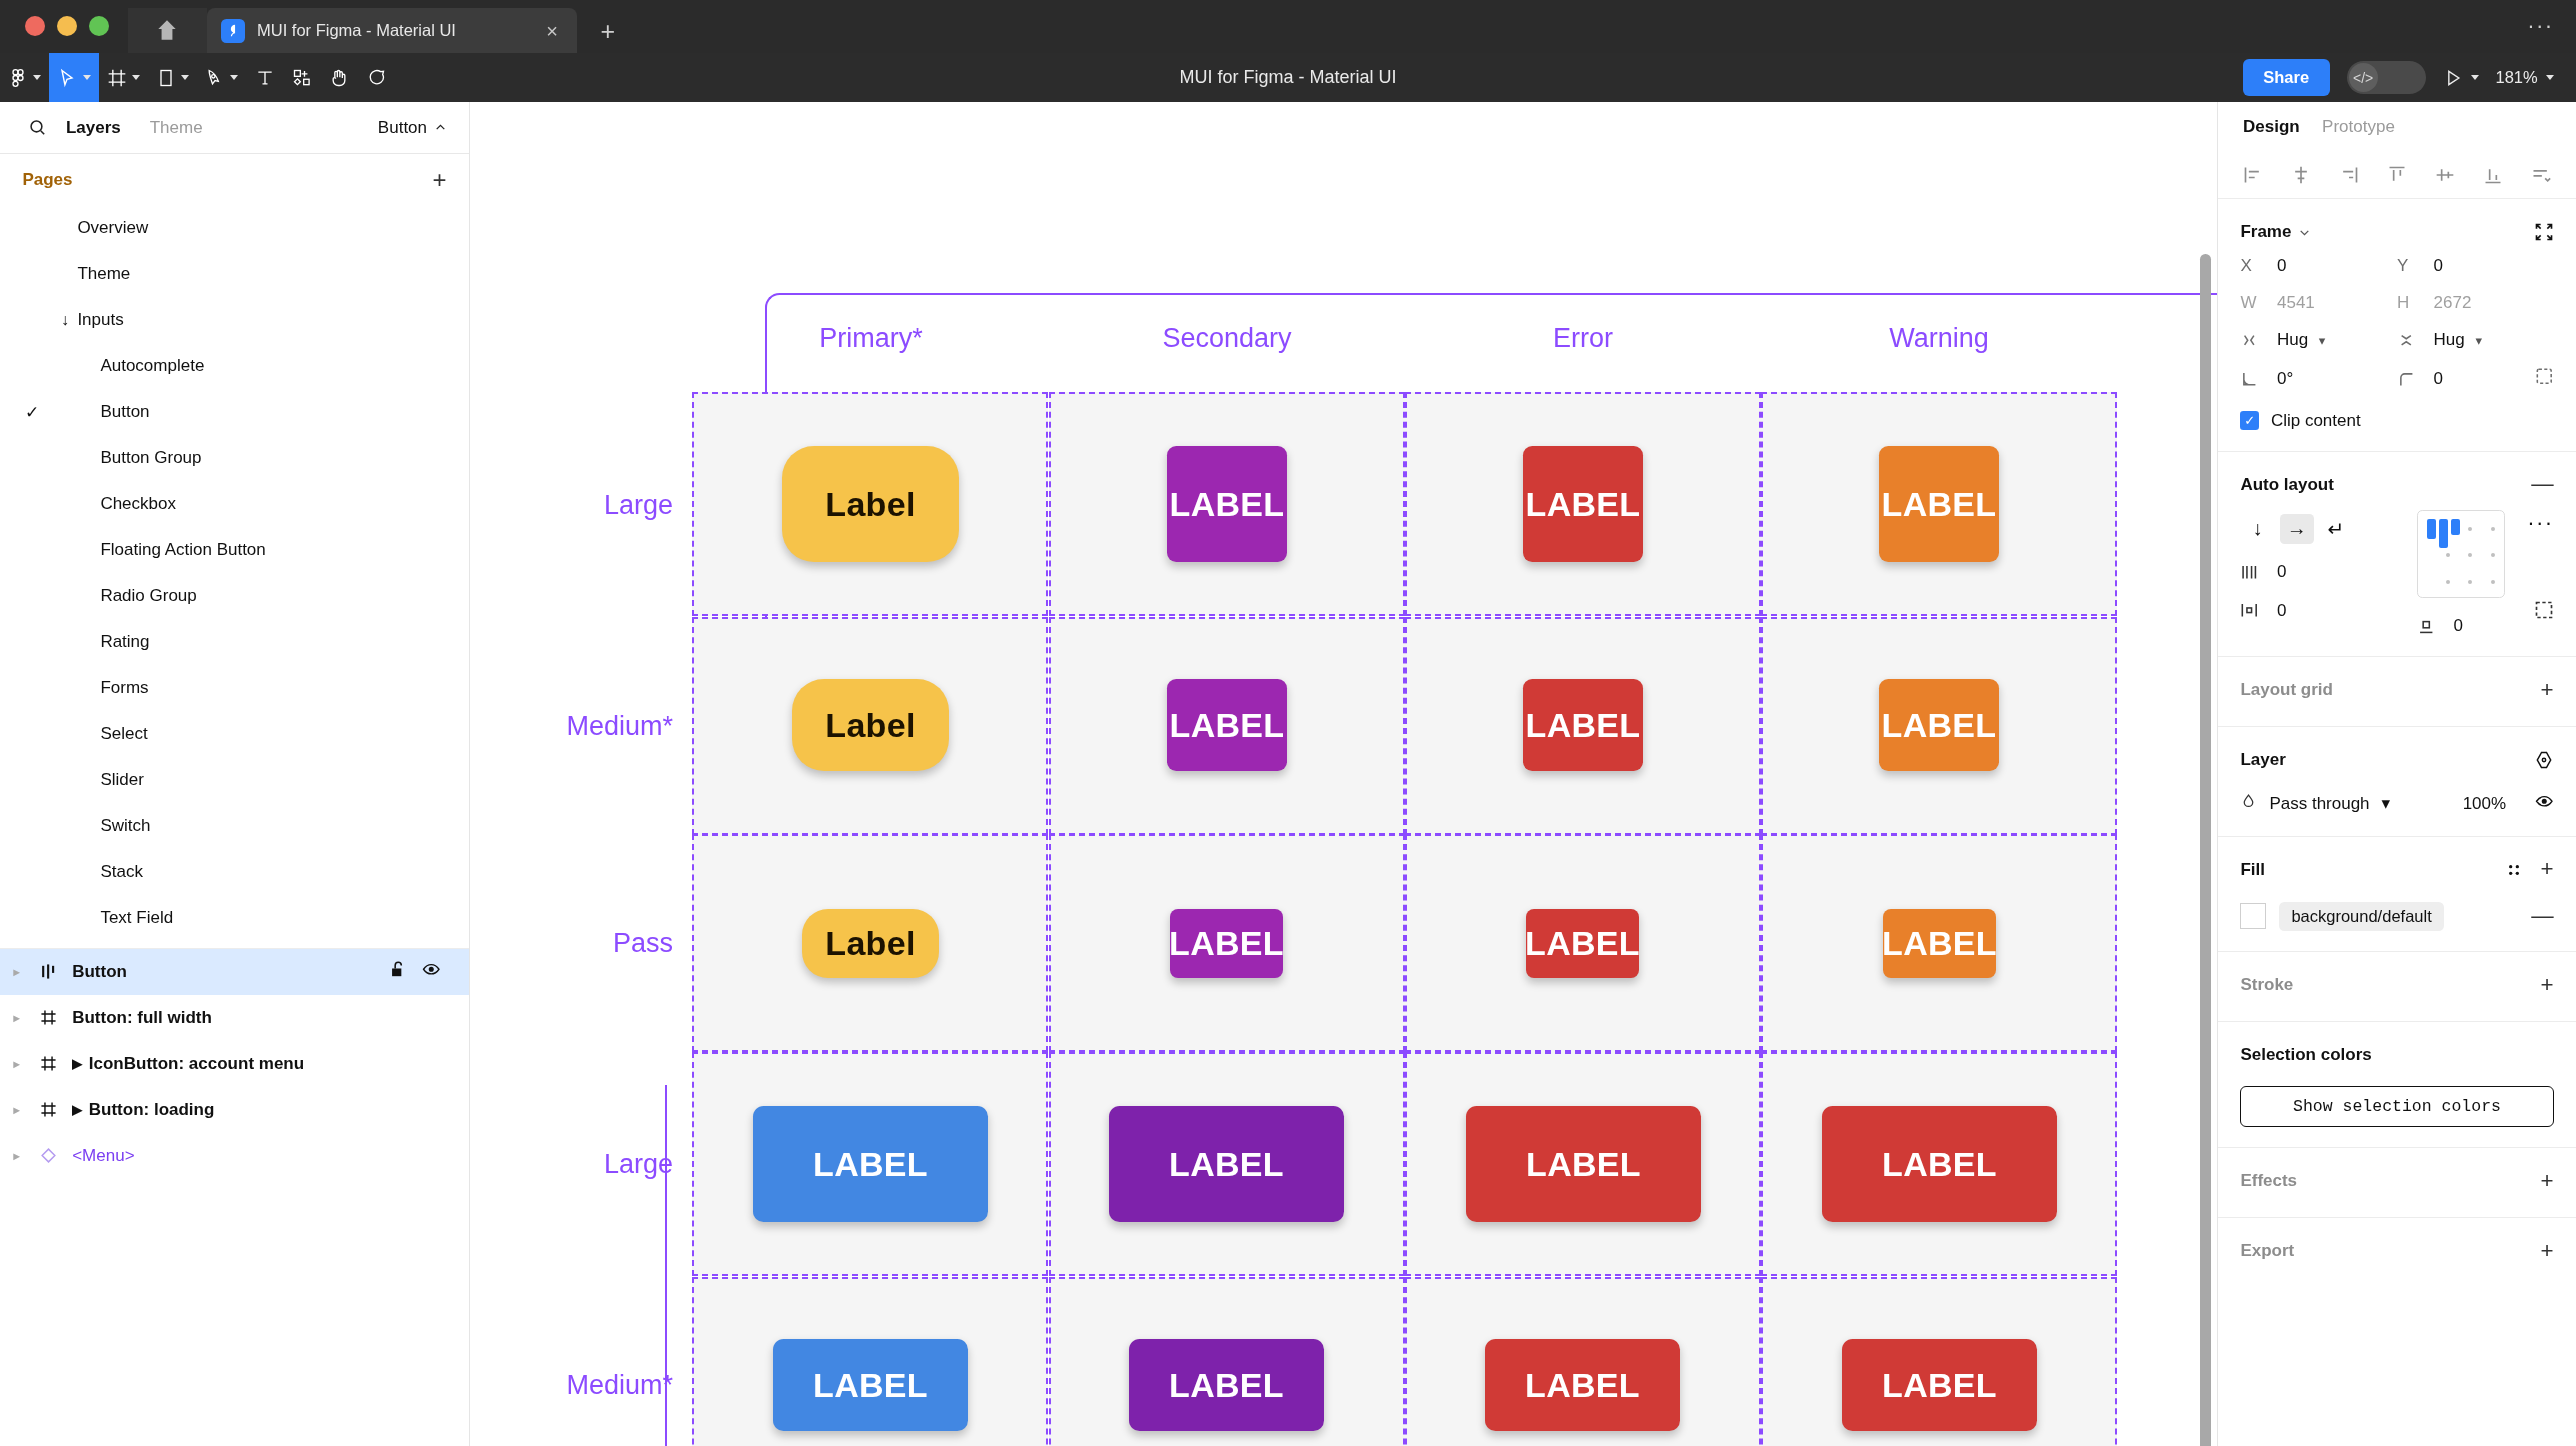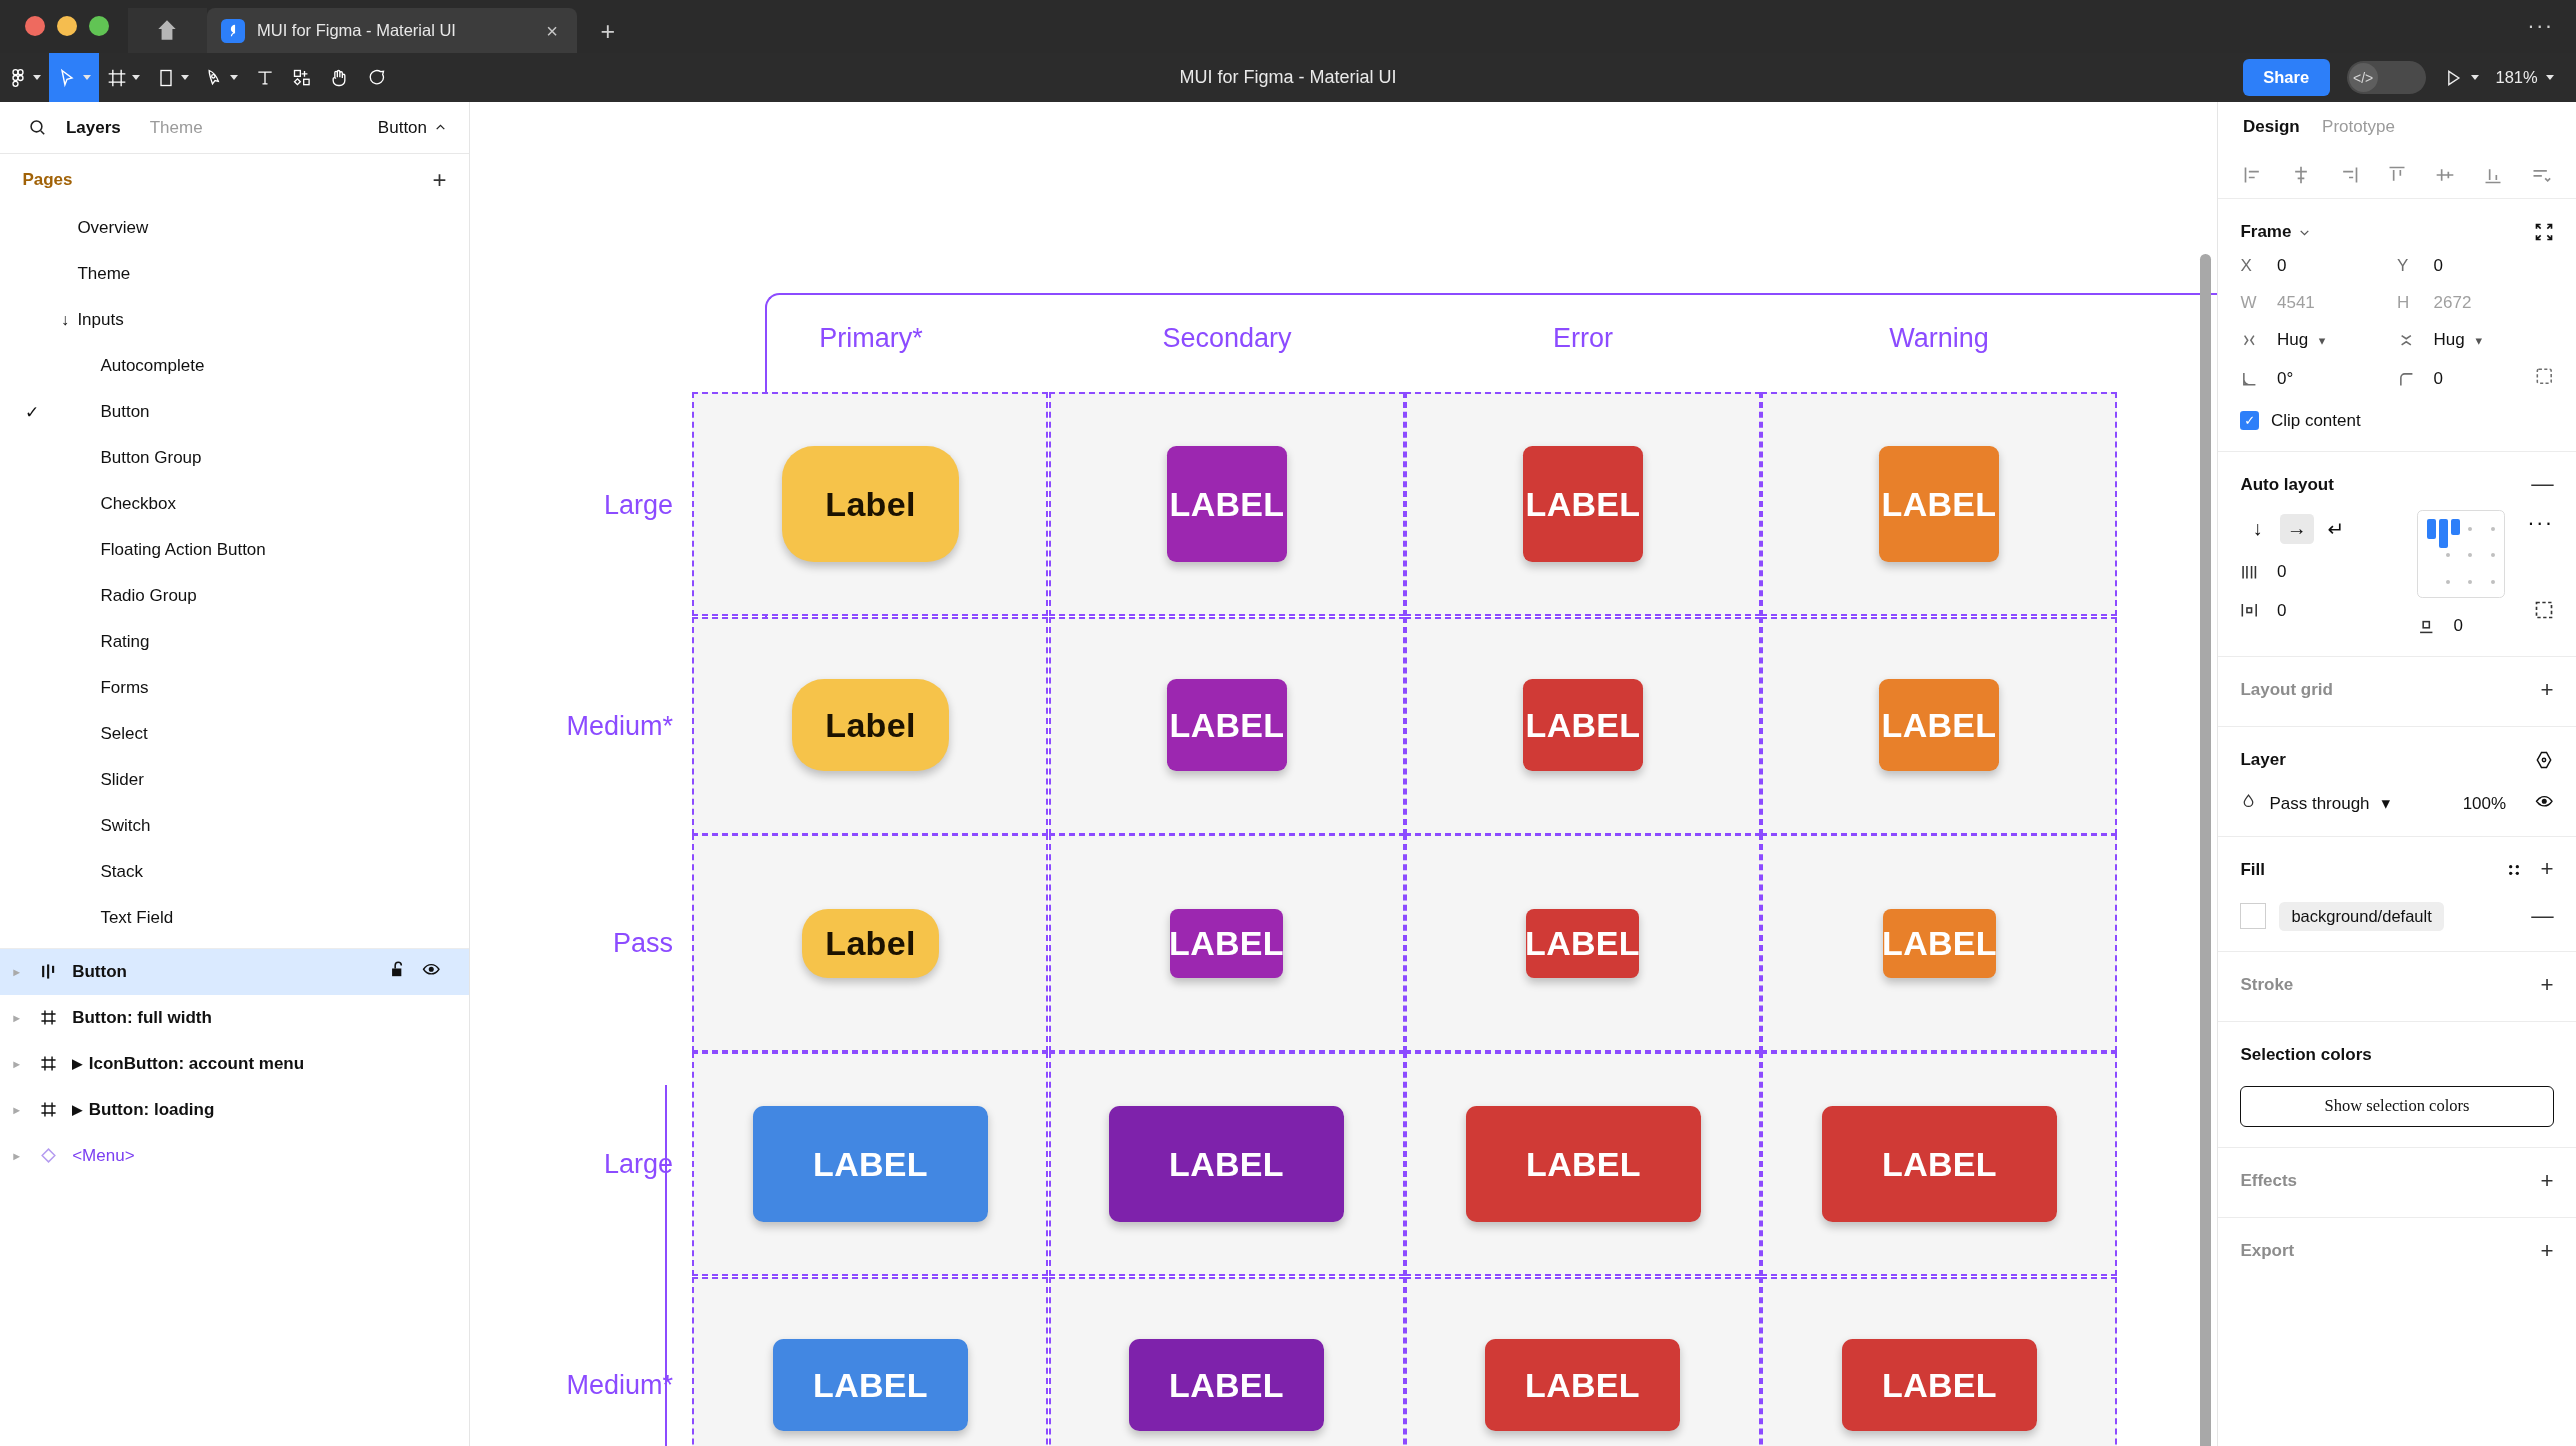--- a/index.html
+++ b/index.html
@@ -126,21 +126,21 @@
     align-items:center; justify-content:center; color:#fff; font-size:13px; flex:none; }
   .al-dir { display:flex; align-items:center; gap:5.3px; margin-top:4px; }
   .al-dir .db { width:34px; height:30px; display:flex; align-items:center; justify-content:center;
     border-radius:4.6px; cursor:pointer; color:#111; font-size:20px; }
   .al-dir .db.on { background:#e9e9e9; }
   #align-pad { width:88px; height:88px; border:1.3px solid #dcdcdc; border-radius:5.3px; position:relative; }
   #align-pad .dot { position:absolute; width:4px; height:4px; border-radius:50%; background:#c0c0c0; }
   #align-pad .bar { position:absolute; background:#2d7ff9; border-radius:2px; width:8.6px; }
   .dots-btn { font-size:22.4px; color:#111; letter-spacing:1.3px; cursor:pointer; }
   .show-sel-btn { width:100%; height:41px; border:1.3px solid #111; border-radius:6px; background:#fff;
-    font-size:16.5px; color:#111; font-family:Liberation Serif, serif; cursor:pointer; margin-top:14.5px; }
+    font-size:16.5px; color:#111; font-family:Liberation Mono, monospace; cursor:pointer; margin-top:14.5px; }
   .fill-row { display:flex; align-items:center; gap:13px; margin-top:16px; }
   .fill-sw { width:26px; height:26px; border:1.3px solid #cfcfcf; background:#fff; flex:none; }
   .fill-token { background:#eeeeee; border-radius:5.3px; padding:5.3px 12px; font-size:16.5px; color:#111; }
   .fill-minus { margin-left:auto; font-size:22.4px; color:#333; line-height:1; cursor:pointer; }
   .layer-blend { display:flex; align-items:center; gap:12px; margin-top:16px; font-size:17px; color:#111; }
   .layer-blend .pct { margin-left:auto; margin-right:17px; }
 </style>
 </head>
 <body>
 

